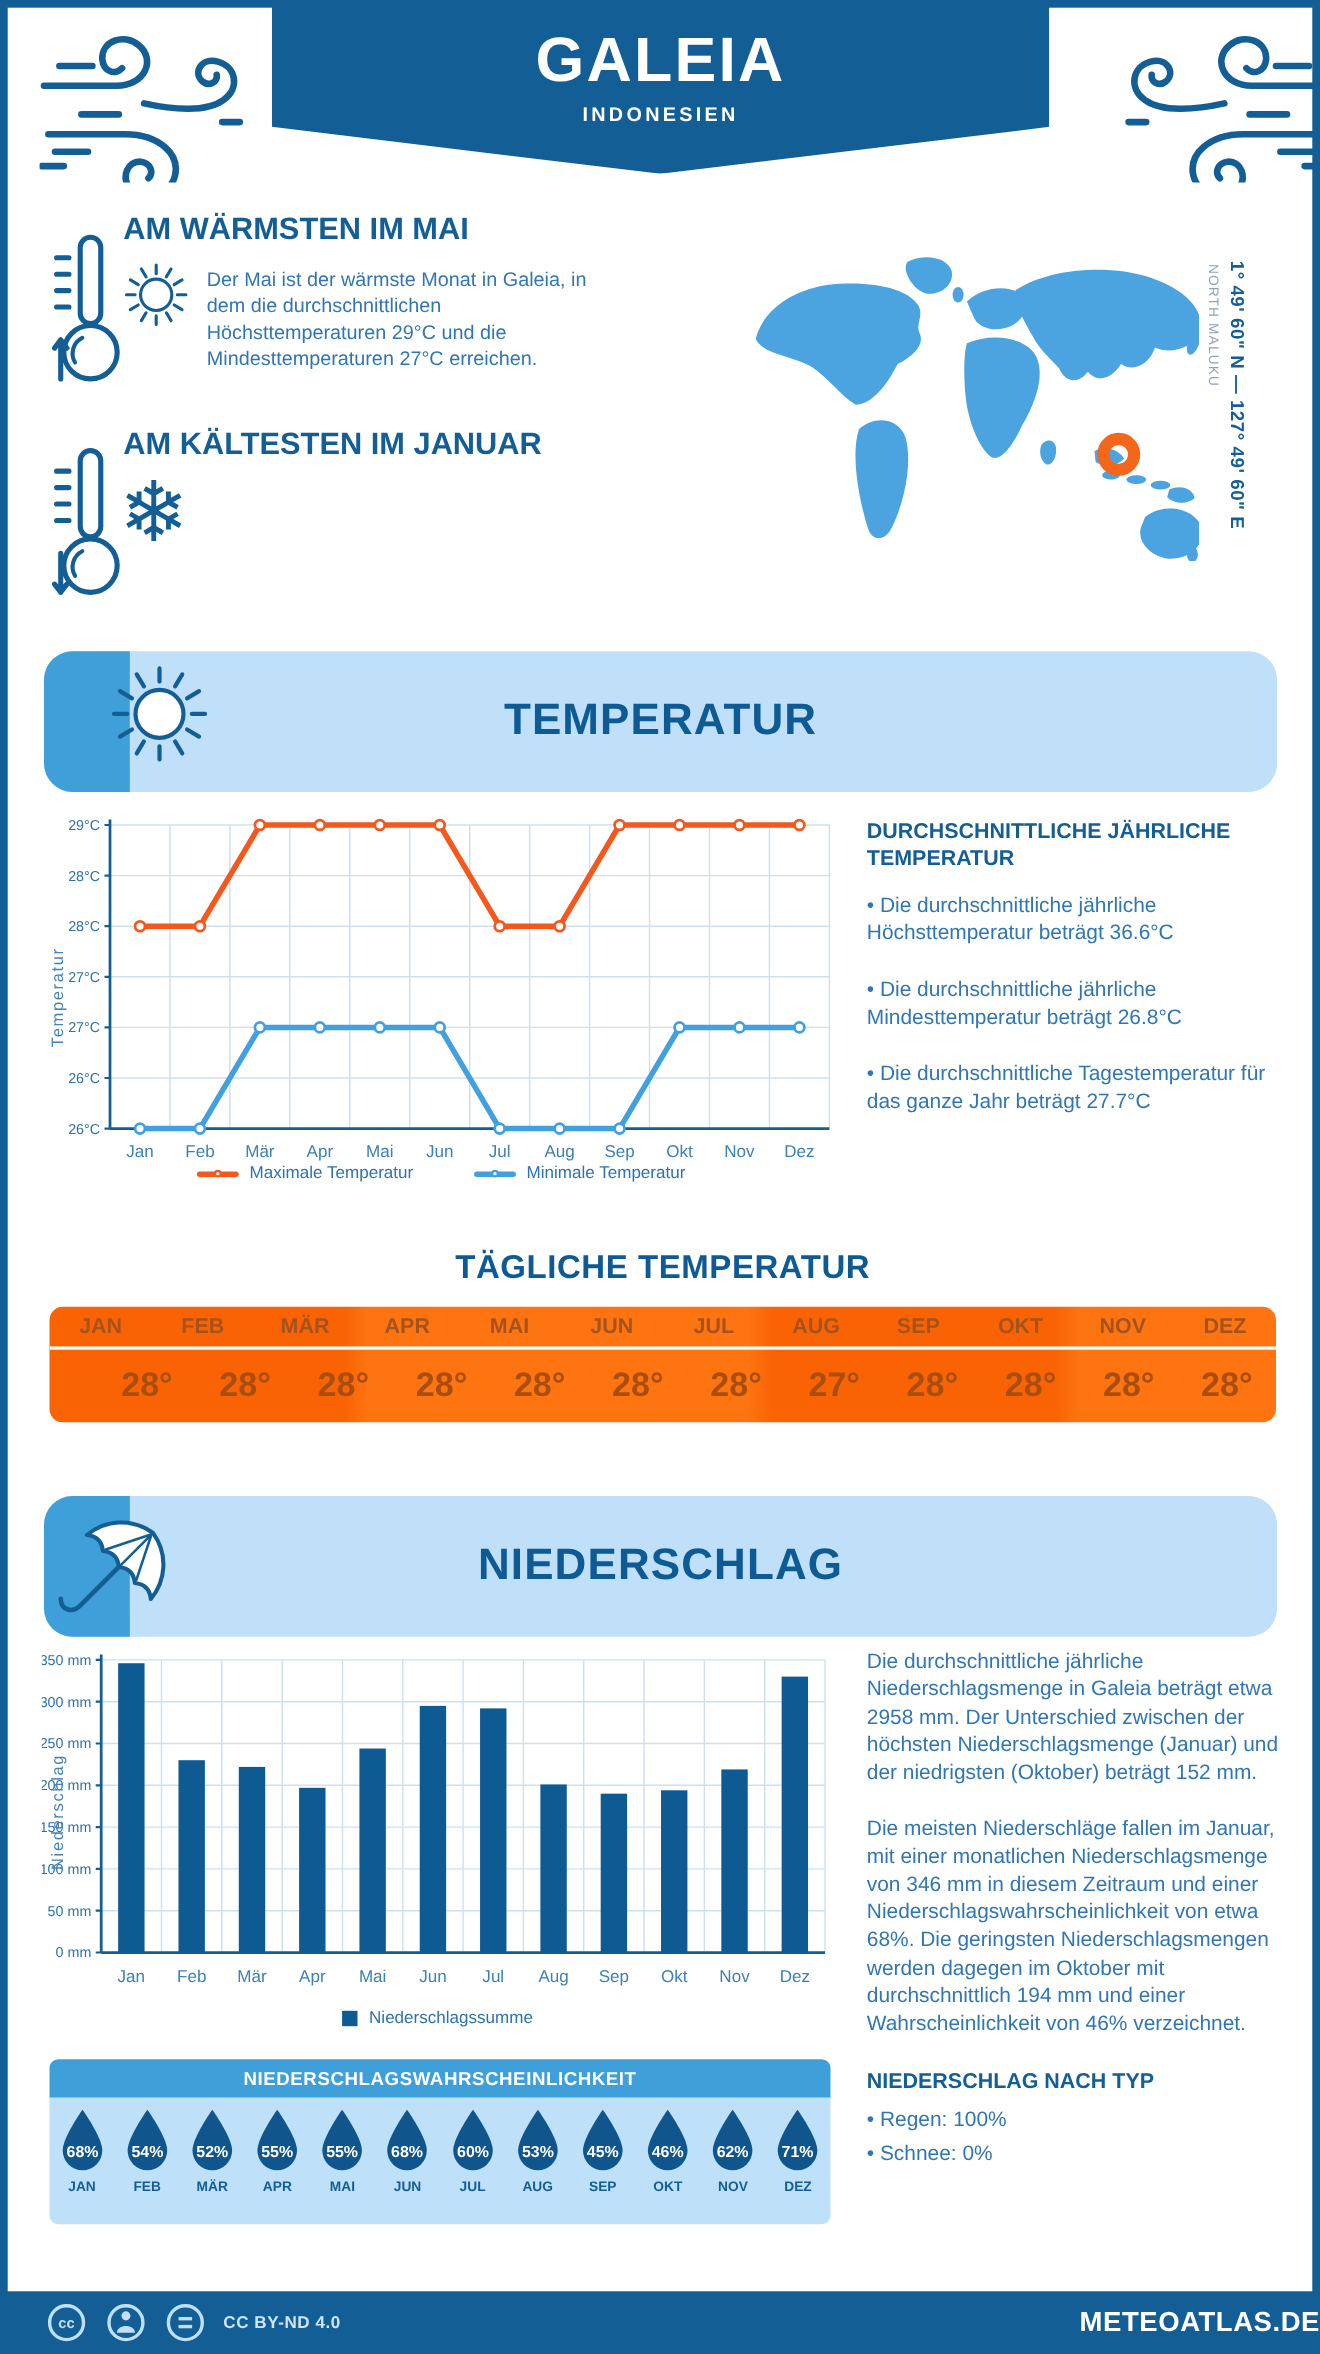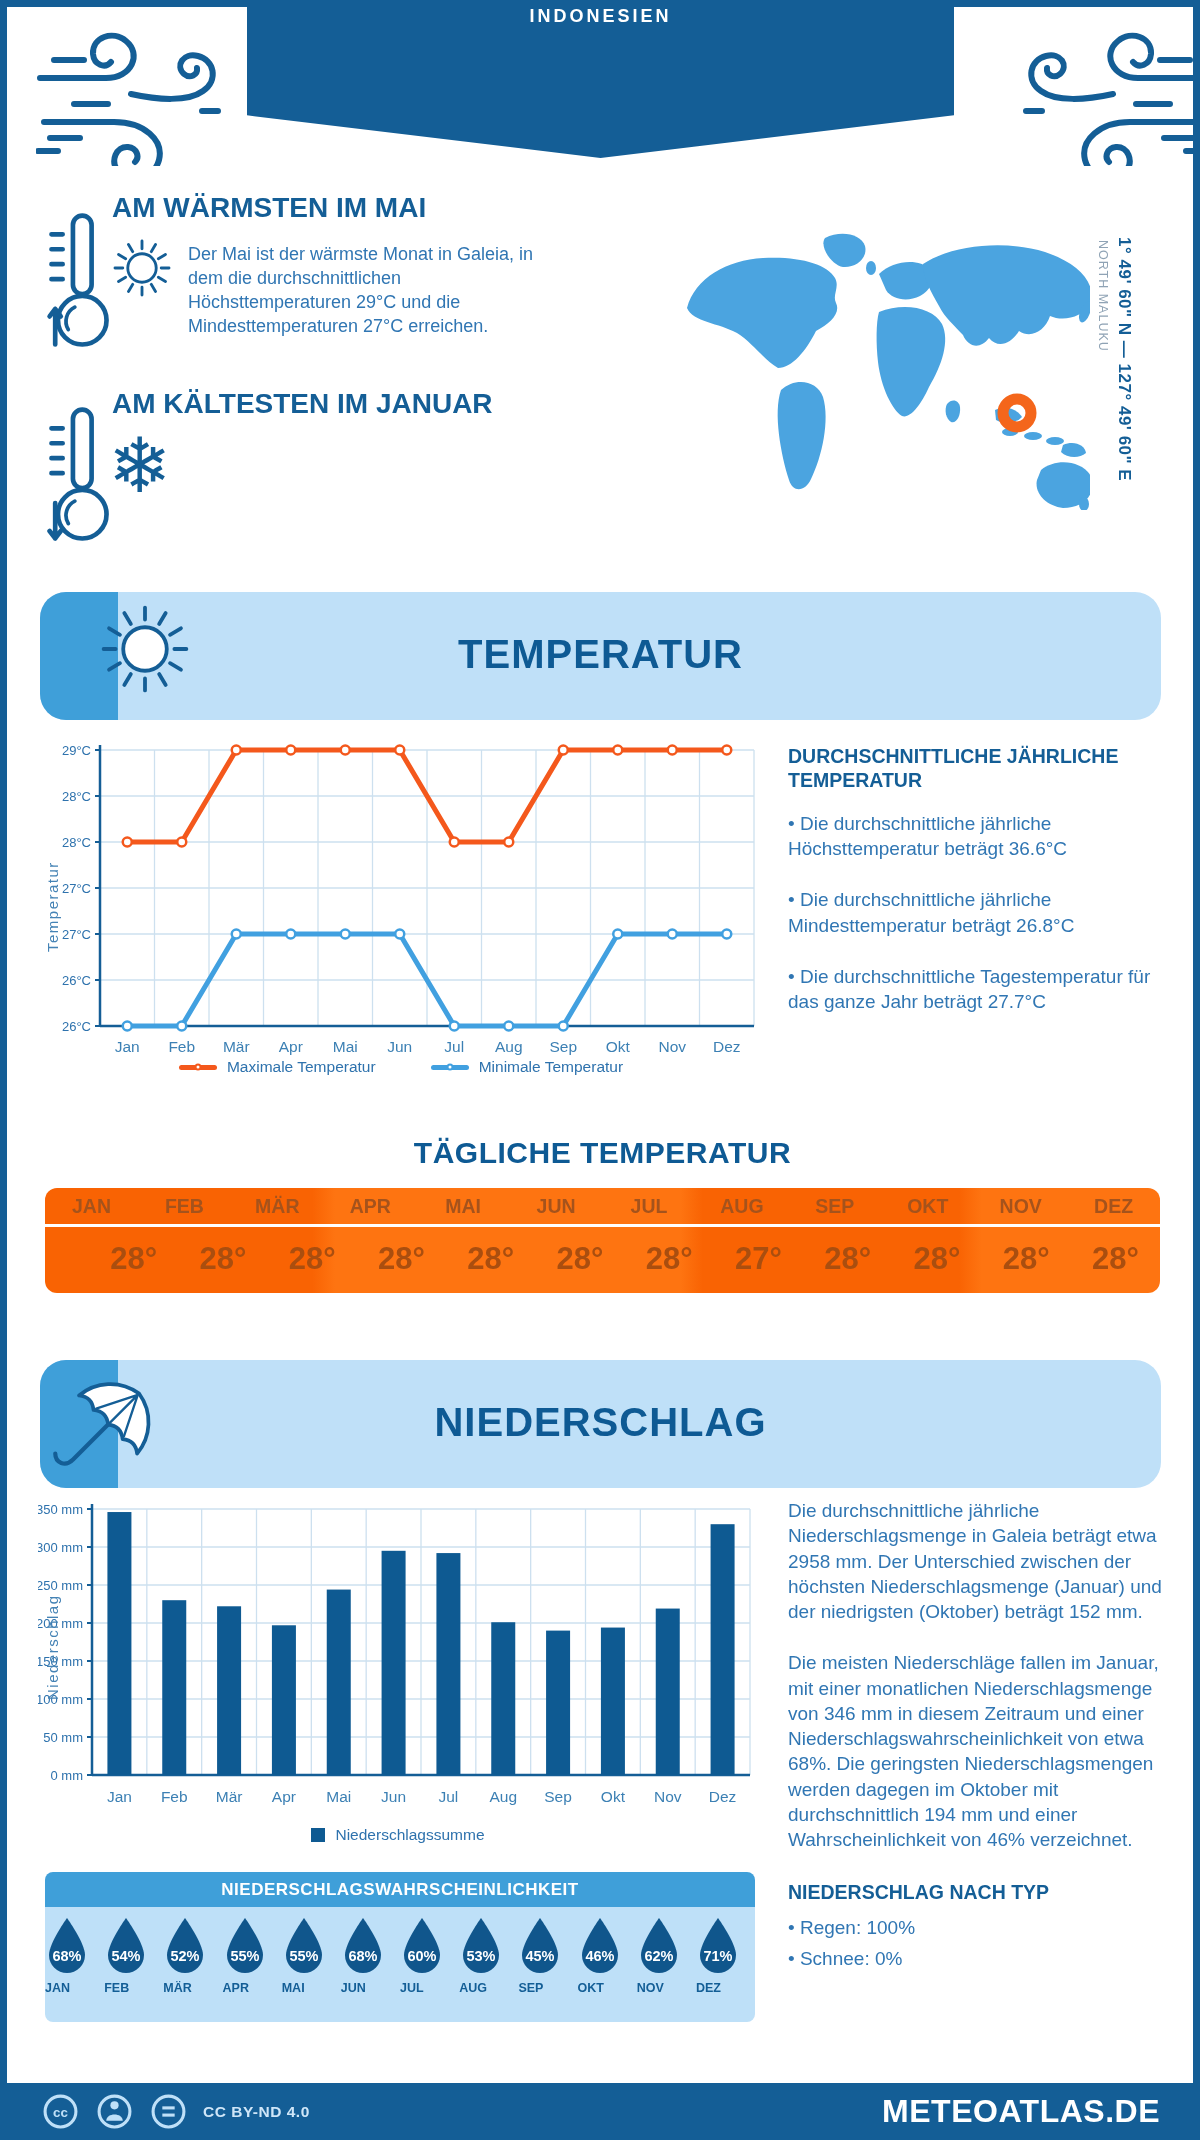--- a/index.html
+++ b/index.html
@@ -66,29 +66,29 @@
   .daily-row.vals{height:63px;padding-left:44px;}
   .daily-cell{flex:1;display:flex;align-items:center;justify-content:center;}
   .daily-row.head .daily-cell{color:#A5531C;font-size:19.5px;font-weight:800;}
   .daily-row.vals .daily-cell{color:#AA4E0F;font-size:31px;font-weight:800;}
 
   
   .prob{position:absolute;left:45px;top:1872px;width:710px;}
   .prob .band{height:35px;background:#3F9FD9;border-radius:8px 8px 0 0;color:#fff;text-align:center;
               line-height:35px;font-size:17px;font-weight:800;letter-spacing:.5px;}
   .prob .body{height:115px;background:#BEE0F8;border-radius:0 0 8px 8px;display:flex;padding-top:9px;}
-  .prob .cell{flex:1;display:flex;flex-direction:column;}
+  .prob .cell{flex:1;display:flex;flex-direction:column;align-items:center;}
   .prob .cell .mon{margin-top:5px;font-size:12.5px;font-weight:800;color:#135E96;}
 
   
   .footer{position:absolute;left:0;top:2083px;width:1200px;height:57px;background:#145E96;z-index:8;
           display:flex;align-items:center;}
   .footer .icons{display:flex;gap:17px;margin-left:42px;}
   .footer .lic{margin-left:16px;color:#CFE6F8;font-size:15.5px;font-weight:800;letter-spacing:.5px;}
-  .footer .brand{margin-left:auto;margin-right:40px;color:#fff;font-size:32px;font-weight:800;letter-spacing:.5px;}
+  .footer .brand{margin-left:auto;color:#fff;font-size:25px;font-weight:800;letter-spacing:.5px;}
 </style>
 </head>
 <body>
 
 <div class="page">
   <div class="b-top"></div>
   <div class="b-left"></div>
   <div class="b-right"></div>
 
   <svg class="wind left" width="190" height="150" viewBox="0 0 190 150">
@@ -101,20 +101,21 @@
   </svg>
   <svg class="wind right" width="190" height="150" viewBox="0 0 190 150">
     <g fill="none" stroke="#145E96" stroke-width="6" stroke-linecap="round">
       <path d="M186,62 L120,62 C94,62 84,38 100,25 C113,14 134,21 133,38 C132,49 121,53 115,46"></path>
       <path d="M95,78 C68,84 38,86 23,75 C7,64 12,44 28,40 C43,36 51,50 42,58 C36,63 28,59 29,52"></path>
       <path d="M182,106 L112,106 C82,106 62,124 67,144 C72,163 97,168 108,155 C116,145 110,130 98,131 C89,132 86,141 91,146"></path>
       <path d="M142,44 L172,44 M118,88 L152,88 M146,122 L176,122 M8,95 L24,95 M168,135 L188,135"></path>
     </g>
   </svg>
   <div class="banner">
+    <h1>GALEIA</h1>
     <div class="sub">INDONESIEN</div>
   </div>
 
   <svg style="position:absolute;left:44px;top:206px" width="70" height="150" viewBox="0 0 75 152">
     <g fill="none" stroke="#145E96" stroke-width="5" stroke-linecap="round">
       <path d="M8,26 h12 M8,42 h12 M8,58 h12 M8,74 h12"></path>
       <rect x="31" y="6" width="20" height="84" rx="10"></rect>
       <circle cx="41" cy="118" r="26"></circle>
       <path d="M26,128 A17,17 0 0 1 33,104" stroke-width="4"></path>
       <path d="M12,144 L12,106 M12,106 L6,114 M12,106 L18,114"></path>

